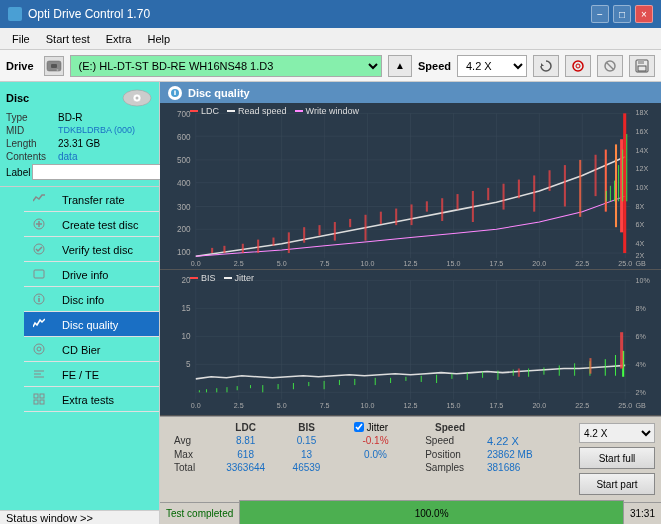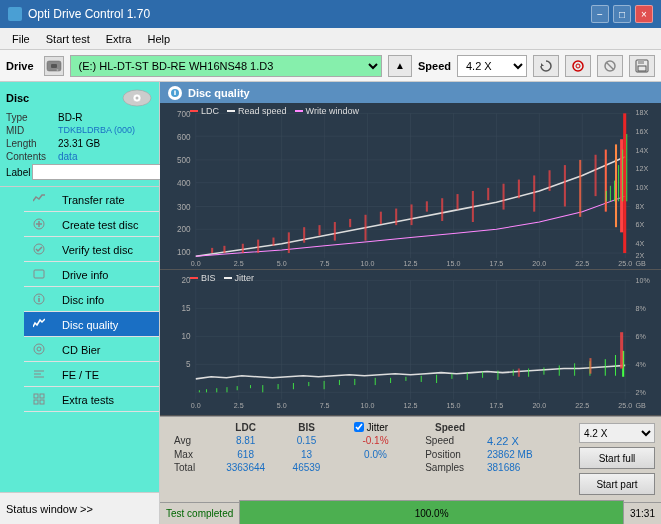--- a/index.html
+++ b/index.html
@@ -114,21 +114,21 @@
       display: flex; align-items: flex-end; padding: 5px 8px; cursor: pointer;
       font-size: 11px; border-bottom: 1px solid #e0e0e0; gap: 16px; margin-left: 24px;
     }
     .nav-item.active { background: #1a6fc4; color: white; }
     .nav-item-icon {
       width: 14px; height: 14px; display: flex; align-items: center; justify-content: center;
     }
 
     
     .status-window {
-      height: 32px;
+      height: 14px;
       border-top: 1px solid #ccc;
       display: flex; align-items: center;
       padding: 0 6px;
       font-size: 11px;
       cursor: pointer;
       background: #f0f0f0;
     }
 
     
     .main-content {

